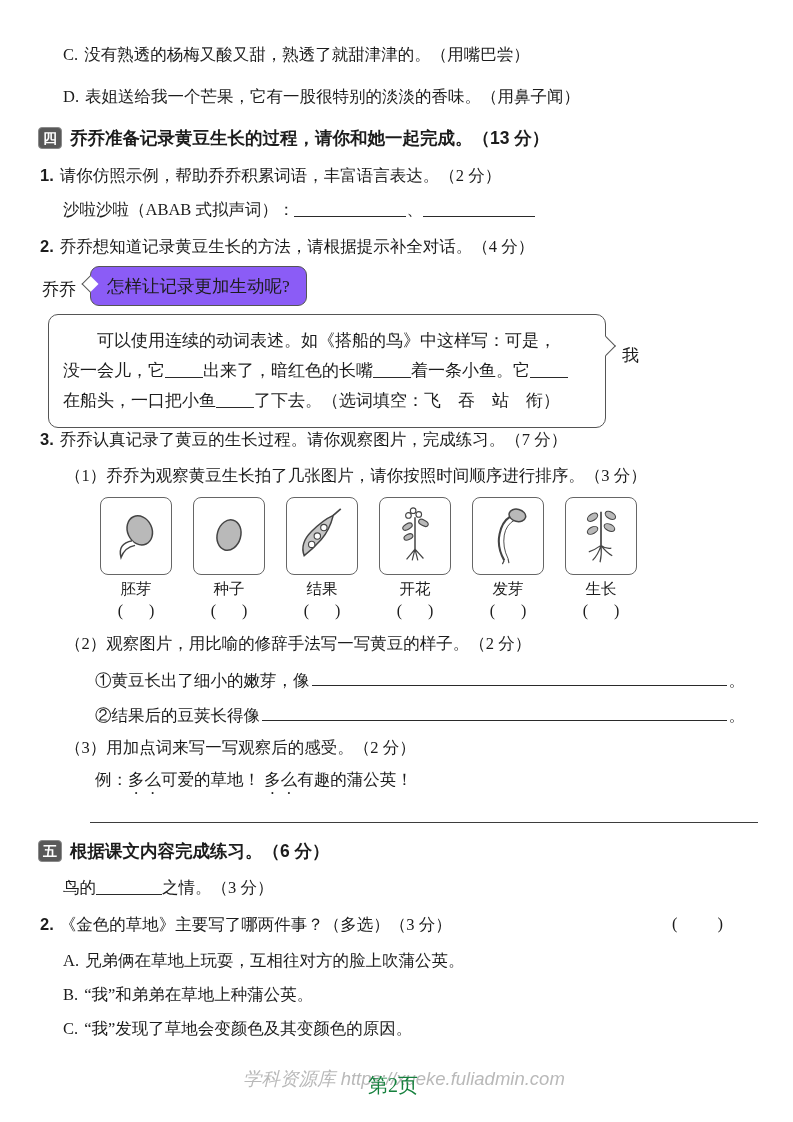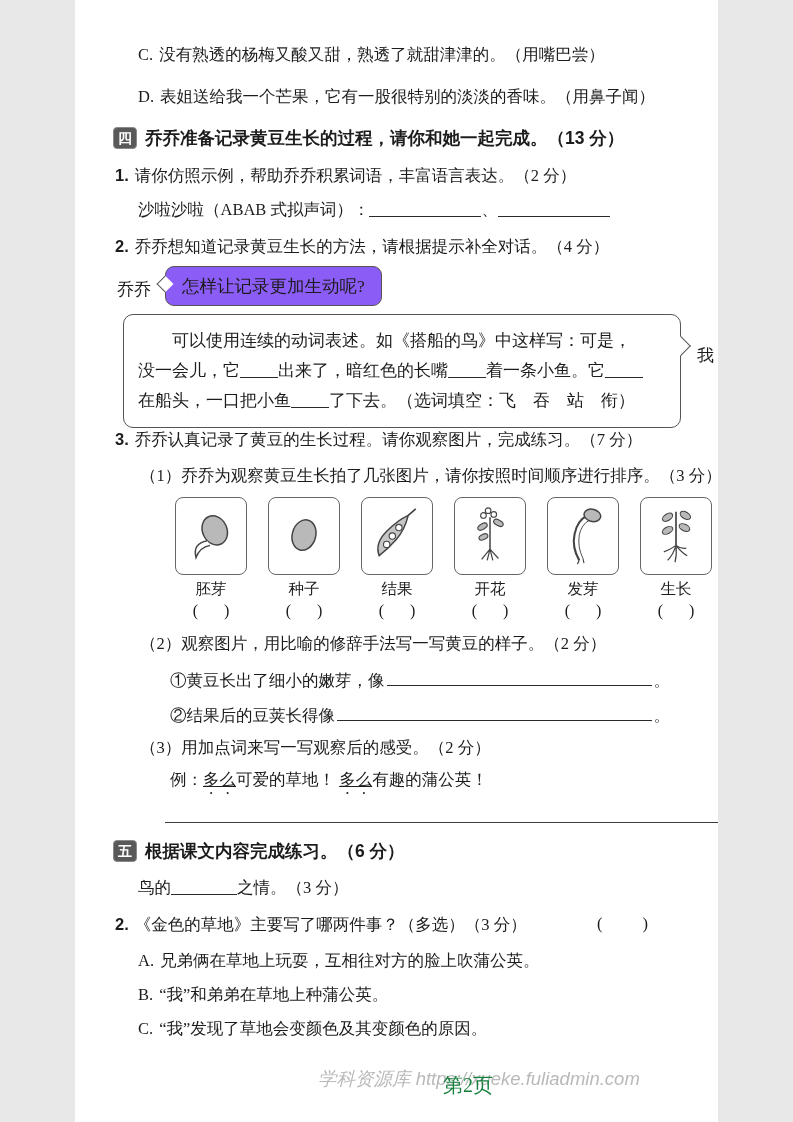--- a/index.html
+++ b/index.html
@@ -1,18 +1,18 @@
 <!DOCTYPE html>
 <html><head>
 <meta charset="utf-8">
 <style>
   html,body{margin:0;padding:0;background:#e8e8e8;}
   .page{
     position:relative;
-    width:643px;height:1122px;
+    width:793px;height:1122px;
     margin:0 auto;
     background:#ffffff;
     font-family:"Liberation Serif","DejaVu Serif",serif;
     color:#1c1c1c;
     overflow:hidden;
   }
   .content{padding-top:44px;}
   .line{font-size:16.5px;line-height:22px;white-space:nowrap;}
   .opt-line{margin-left:63px;}
   .opt-label{margin-right:6px;font-family:"Liberation Serif",serif;}
@@ -74,21 +74,21 @@
     width:70px;height:76px;border:1.5px solid #666;border-radius:8px;
     display:flex;align-items:center;justify-content:center;background:#fff;
   }
   .stage-label{margin-top:4px;font-size:15.5px;line-height:20px;}
   .stage-paren{margin-top:2px;font-size:16px;display:flex;gap:26px;line-height:20px;}
   
   .fill-row{display:flex;margin-left:95px;margin-right:48px;align-items:baseline;font-size:16.5px;line-height:22px;}
   .fill-blank{flex:1;border-bottom:1.2px solid #2a2a2a;height:16px;margin:0 2px;}
   .emph{
     -webkit-text-emphasis:dot;-webkit-text-emphasis-position:under left;
-    text-emphasis:dot;text-emphasis-position:under left;text-decoration:underline;
+    text-emphasis:dot;text-emphasis-position:under left;
   }
   .divider{margin:24px 30px 0 90px;border-top:1.8px solid #3d3d3d;width:668px;}
   .ans-paren{position:absolute;right:70px;font-size:16.5px;letter-spacing:0;}
   .ans-paren .gap{display:inline-block;width:40px;}
   .rel{position:relative;}
   
   .watermark{
     position:absolute;left:243px;top:1066px;
     font-family:"Liberation Sans","DejaVu Sans",sans-serif;
     font-size:18.5px;color:#b9b9b9;white-space:nowrap;font-style:italic;

